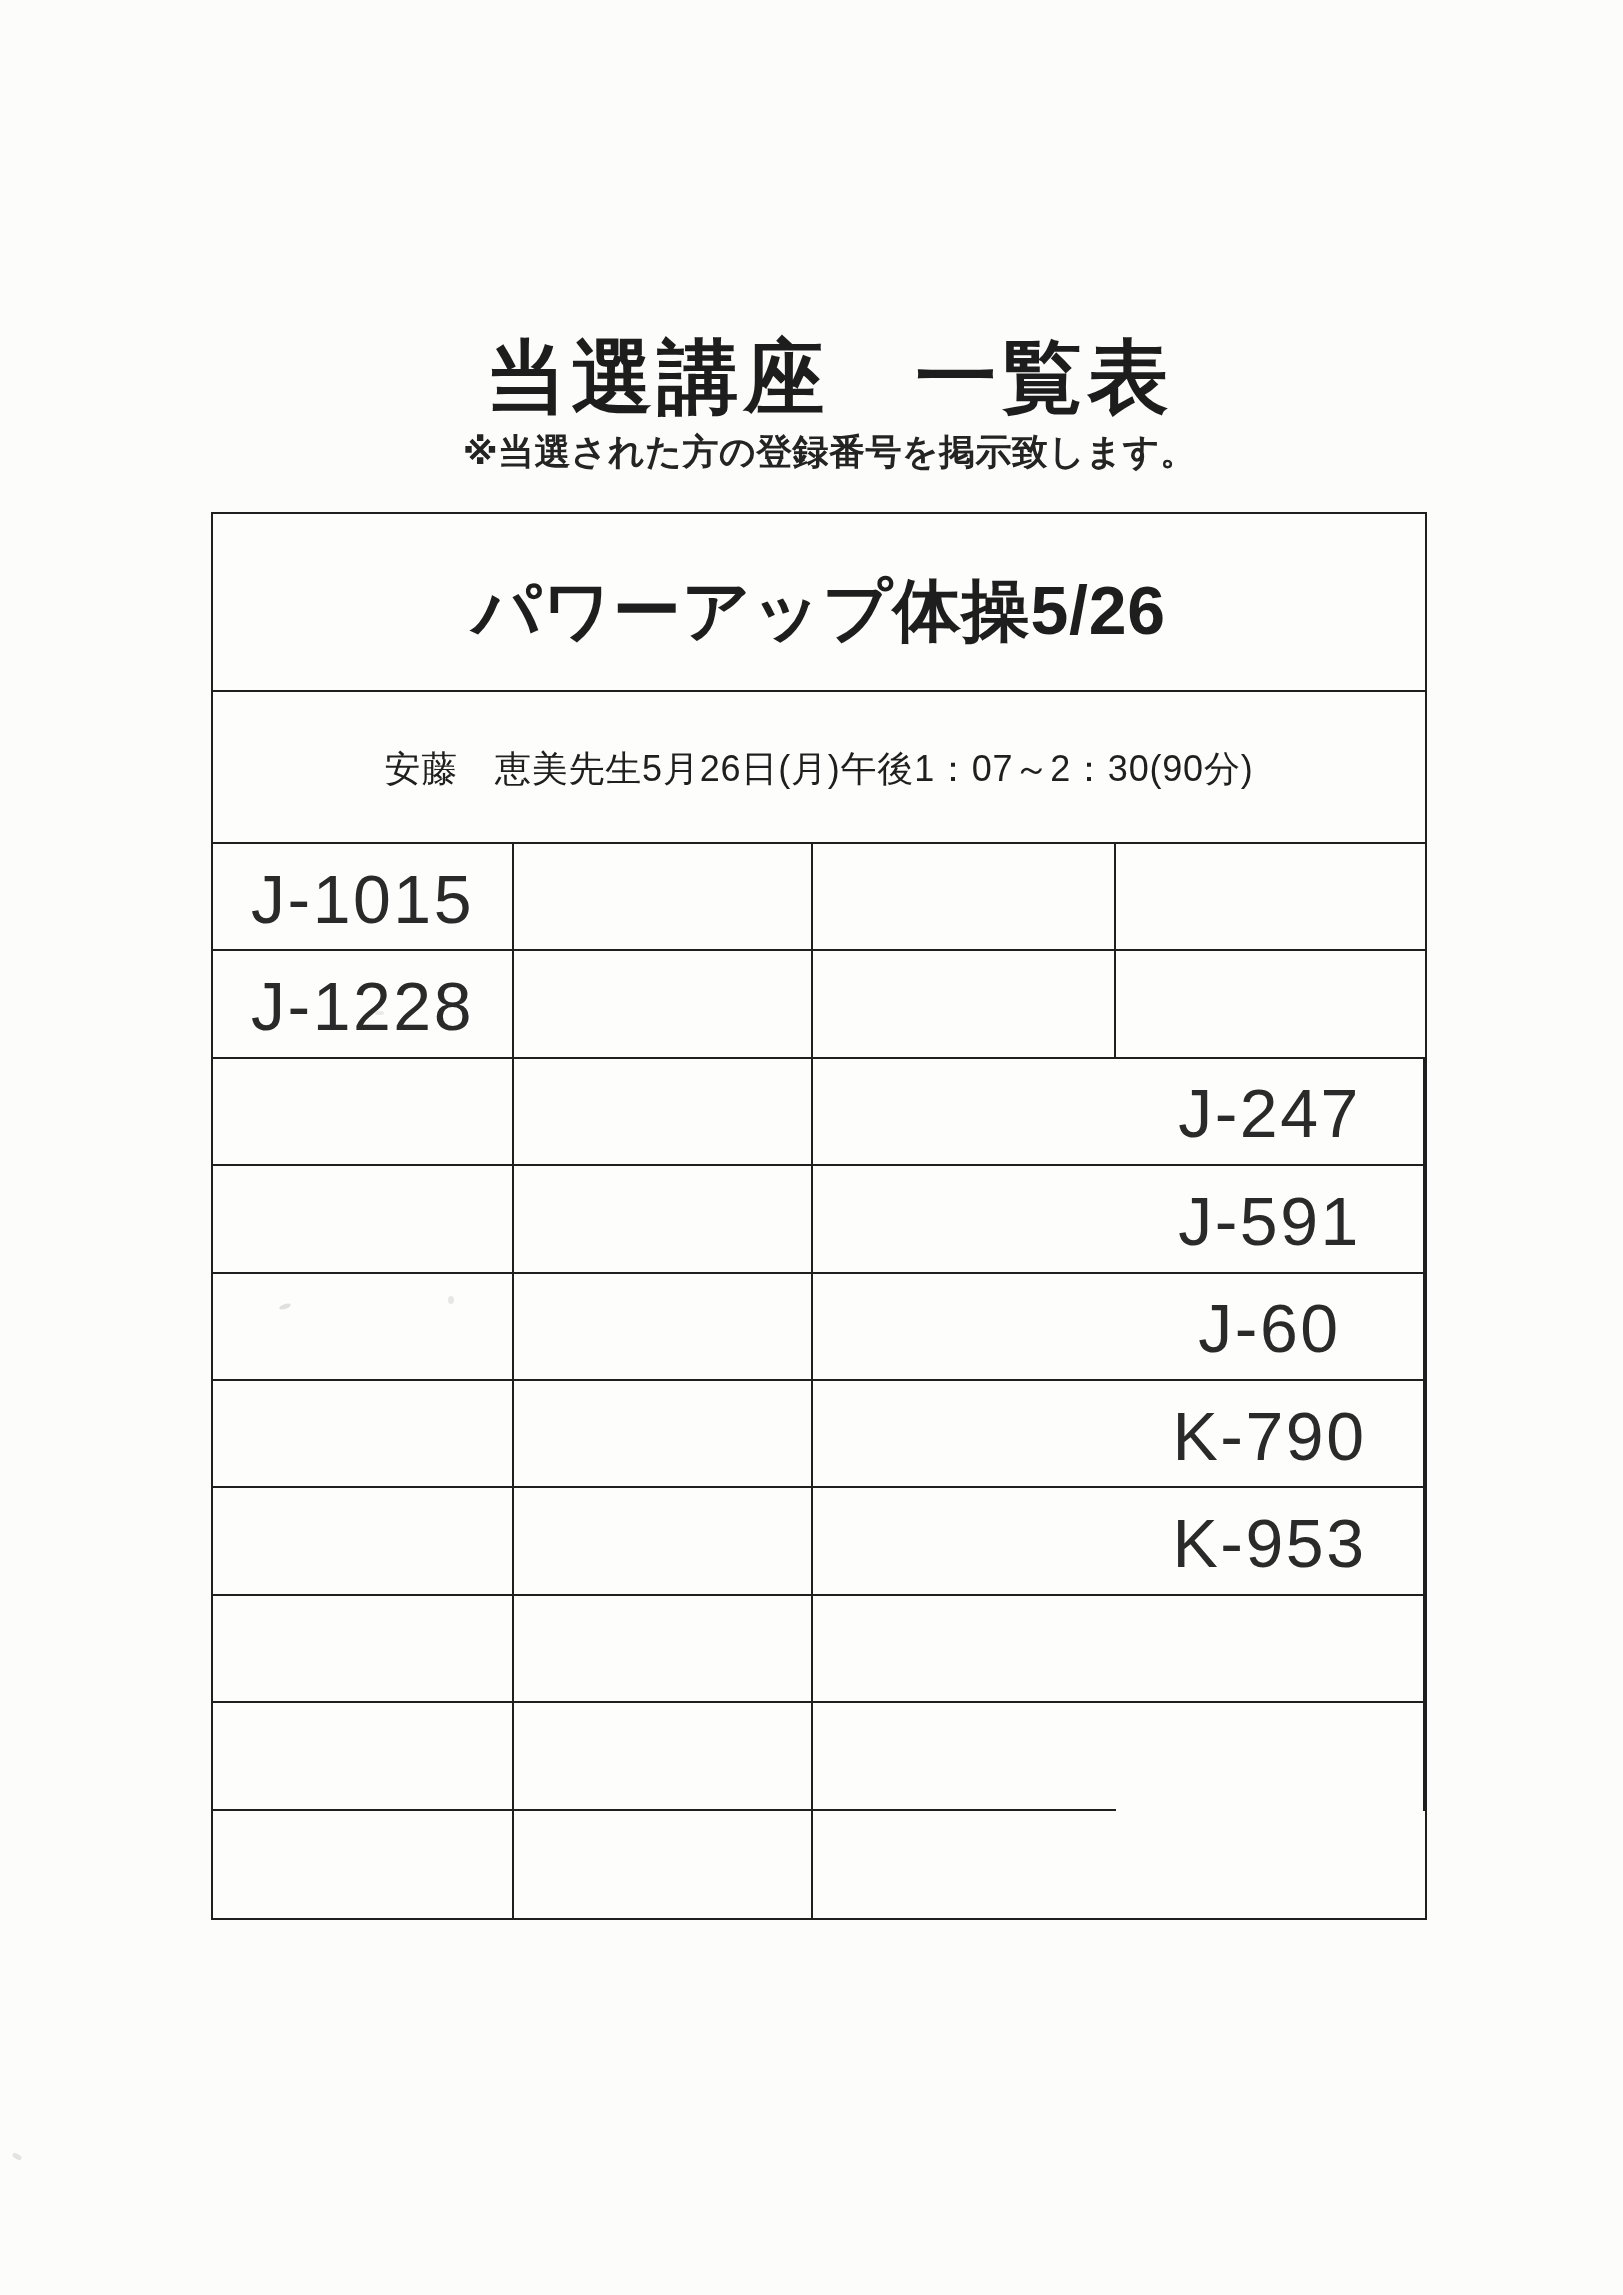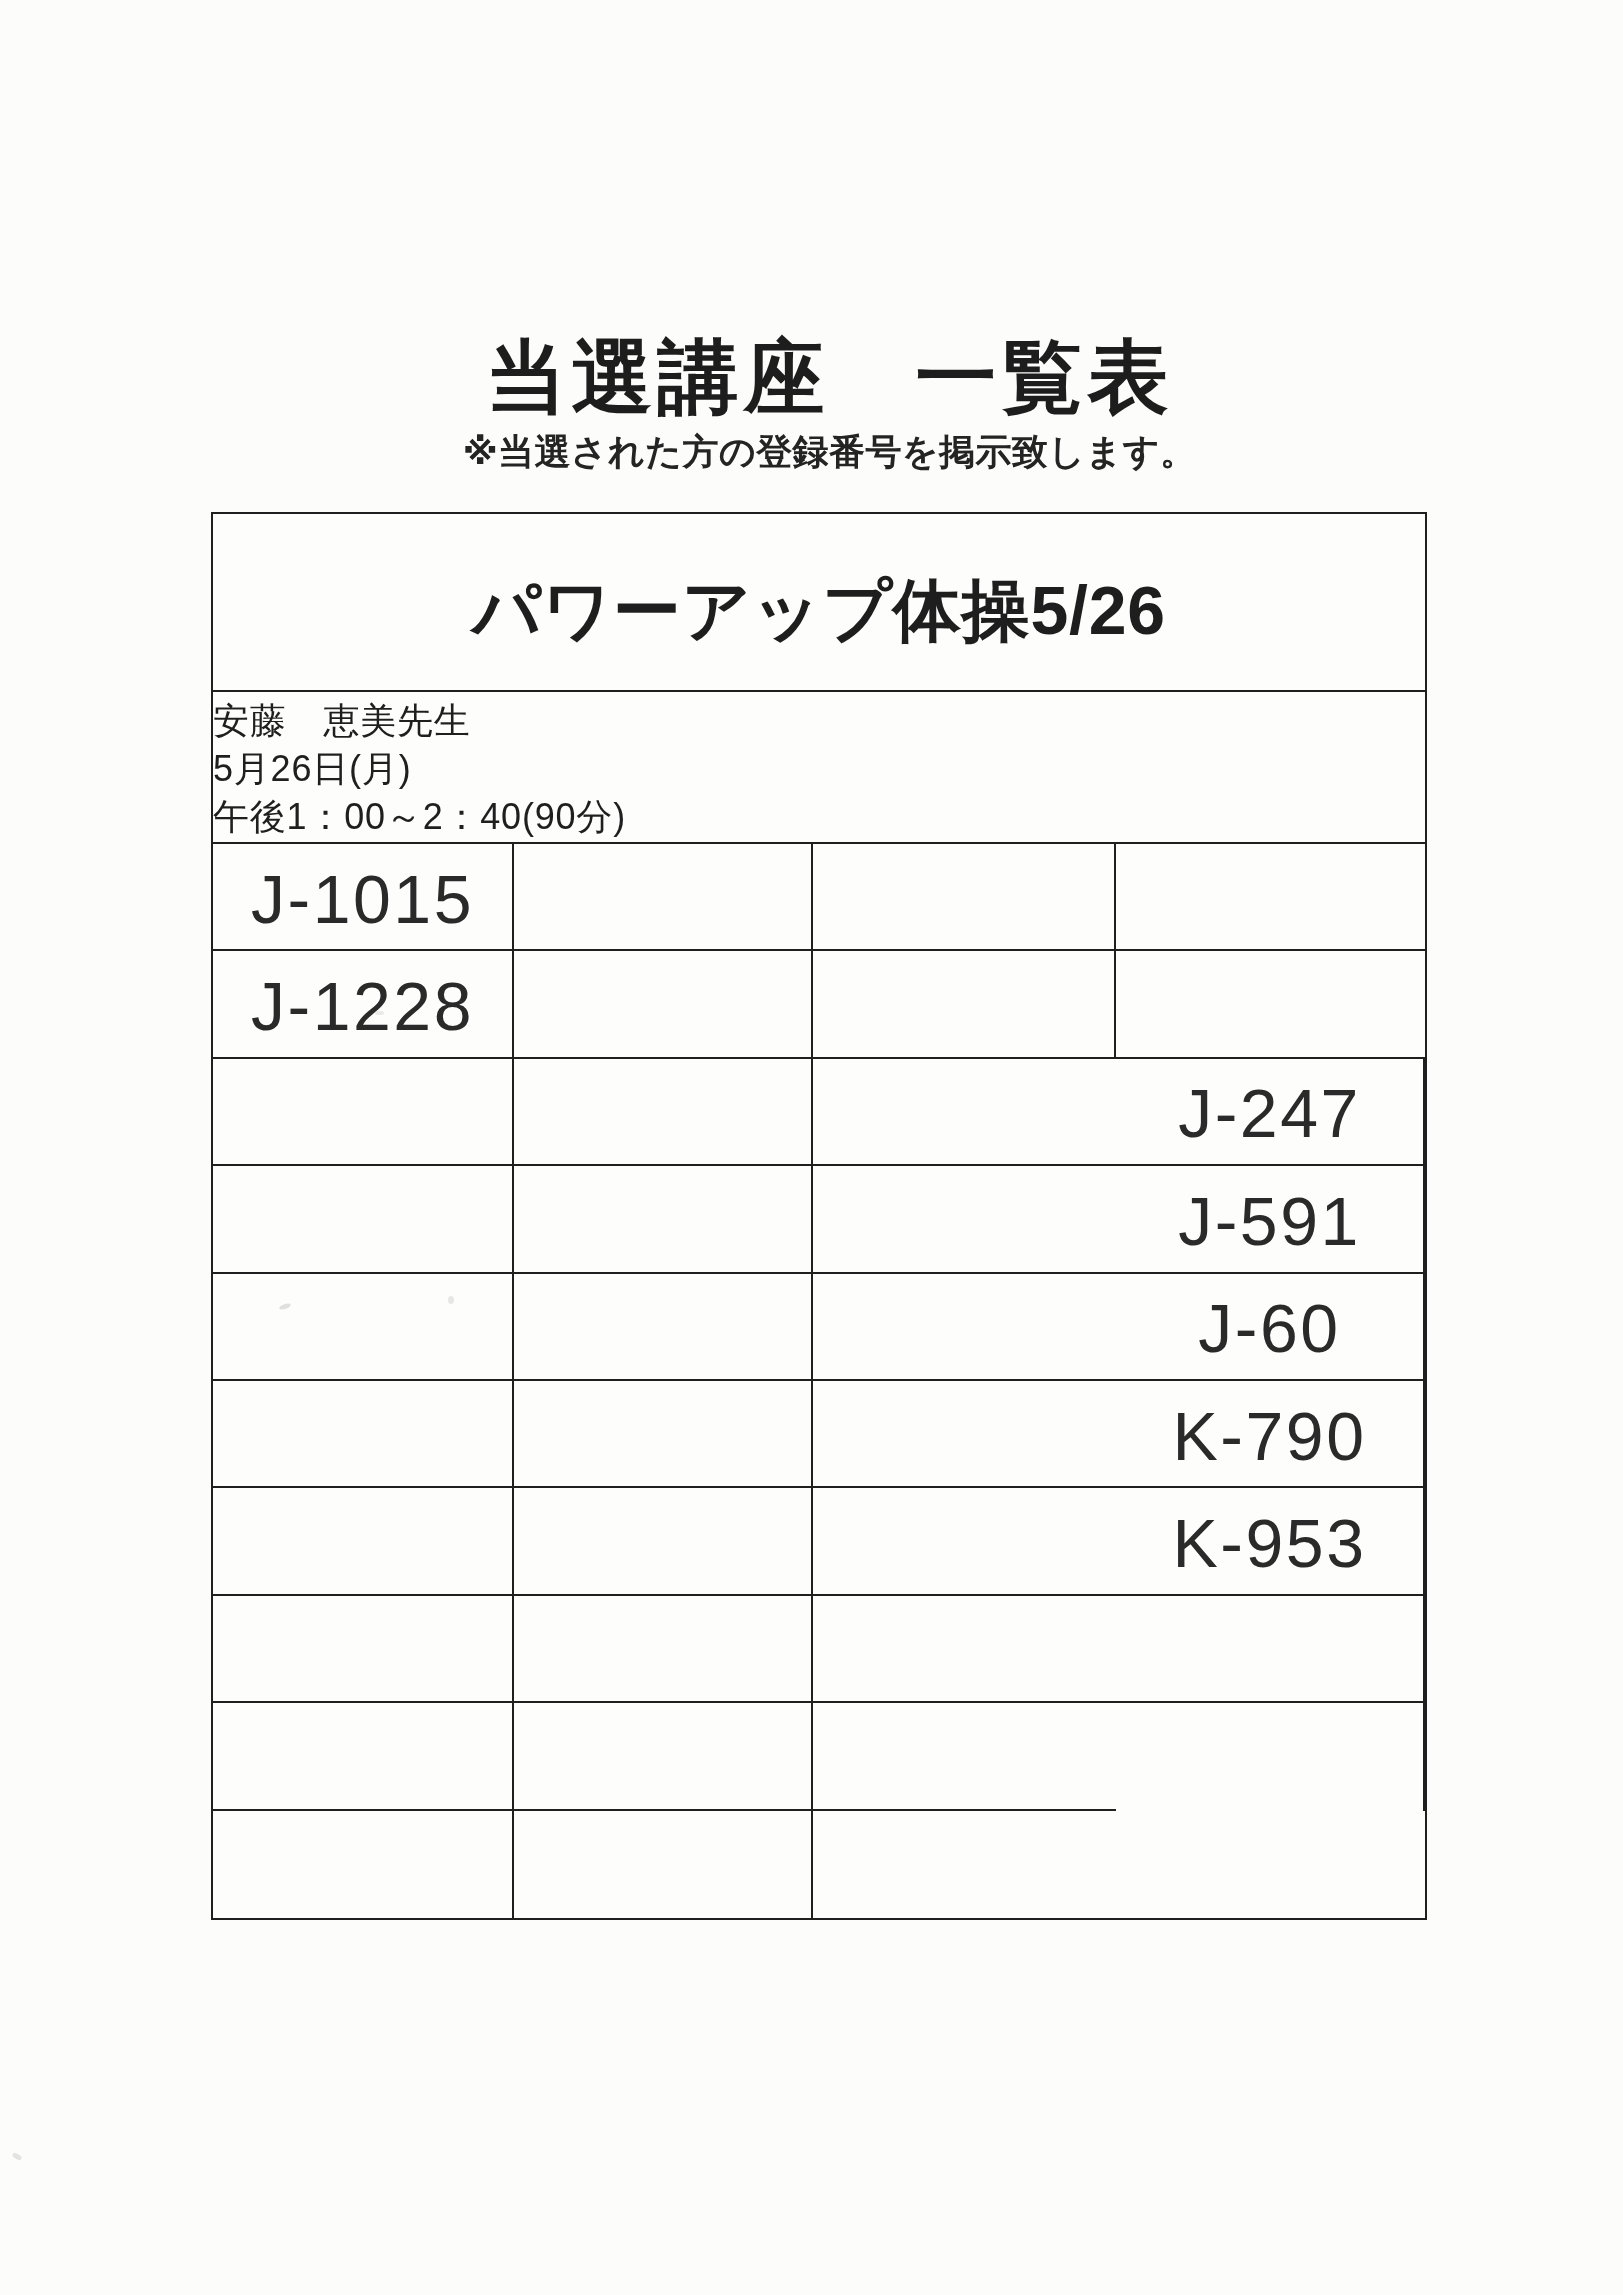--- a/index.html
+++ b/index.html
@@ -40,21 +40,21 @@
   .course-title-cell{
     grid-column:1/5;
     border-bottom:2.5px solid #1f1f1f;
     display:flex;align-items:center;justify-content:center;
     padding-top:18.6px;
     font-size:68px;font-weight:bold;letter-spacing:0.8px;color:#1e1e1e;
   }
   .course-info-cell{
     grid-column:1/5;
     border-bottom:2.5px solid #1f1f1f;
-    display:flex;flex-direction:column;align-items:flex-start;justify-content:center;
+    display:flex;align-items:center;justify-content:center;
     padding-top:3.4px;
     font-size:36px;line-height:48px;font-weight:normal;color:#1f1f1f;
     letter-spacing:0.8px;
   }
   .data-cell{
     border-right:2.5px solid #1f1f1f;
     border-bottom:2.5px solid #1f1f1f;
     display:flex;align-items:center;justify-content:center;
   }
   .data-cell.last-col{border-right:none;}
@@ -78,21 +78,21 @@
 <div class="heading">
   <div class="doc-title">当選講座　一覧表</div>
   <div class="doc-subtitle">※当選された方の登録番号を掲示致します。</div>
 </div>
 
 <div class="course-table">
   <div class="cell course-title-cell">パワーアップ体操5/26</div>
   <div class="cell course-info-cell">
     <span>安藤　恵美先生</span>
     <span>5月26日(月)</span>
-    <span>午後1：00～2：40(90分)</span>
+    <span>午後1：07～2：30(90分)</span>
   </div>
 
 <div class="cell data-cell">
       <span class="code-text">J-1015</span>
     </div>
     <div class="cell data-cell"></div>
     <div class="cell data-cell"></div>
     <div class="cell data-cell last-col"></div>
     <div class="cell data-cell">
       <span class="code-text">J-1228</span>

